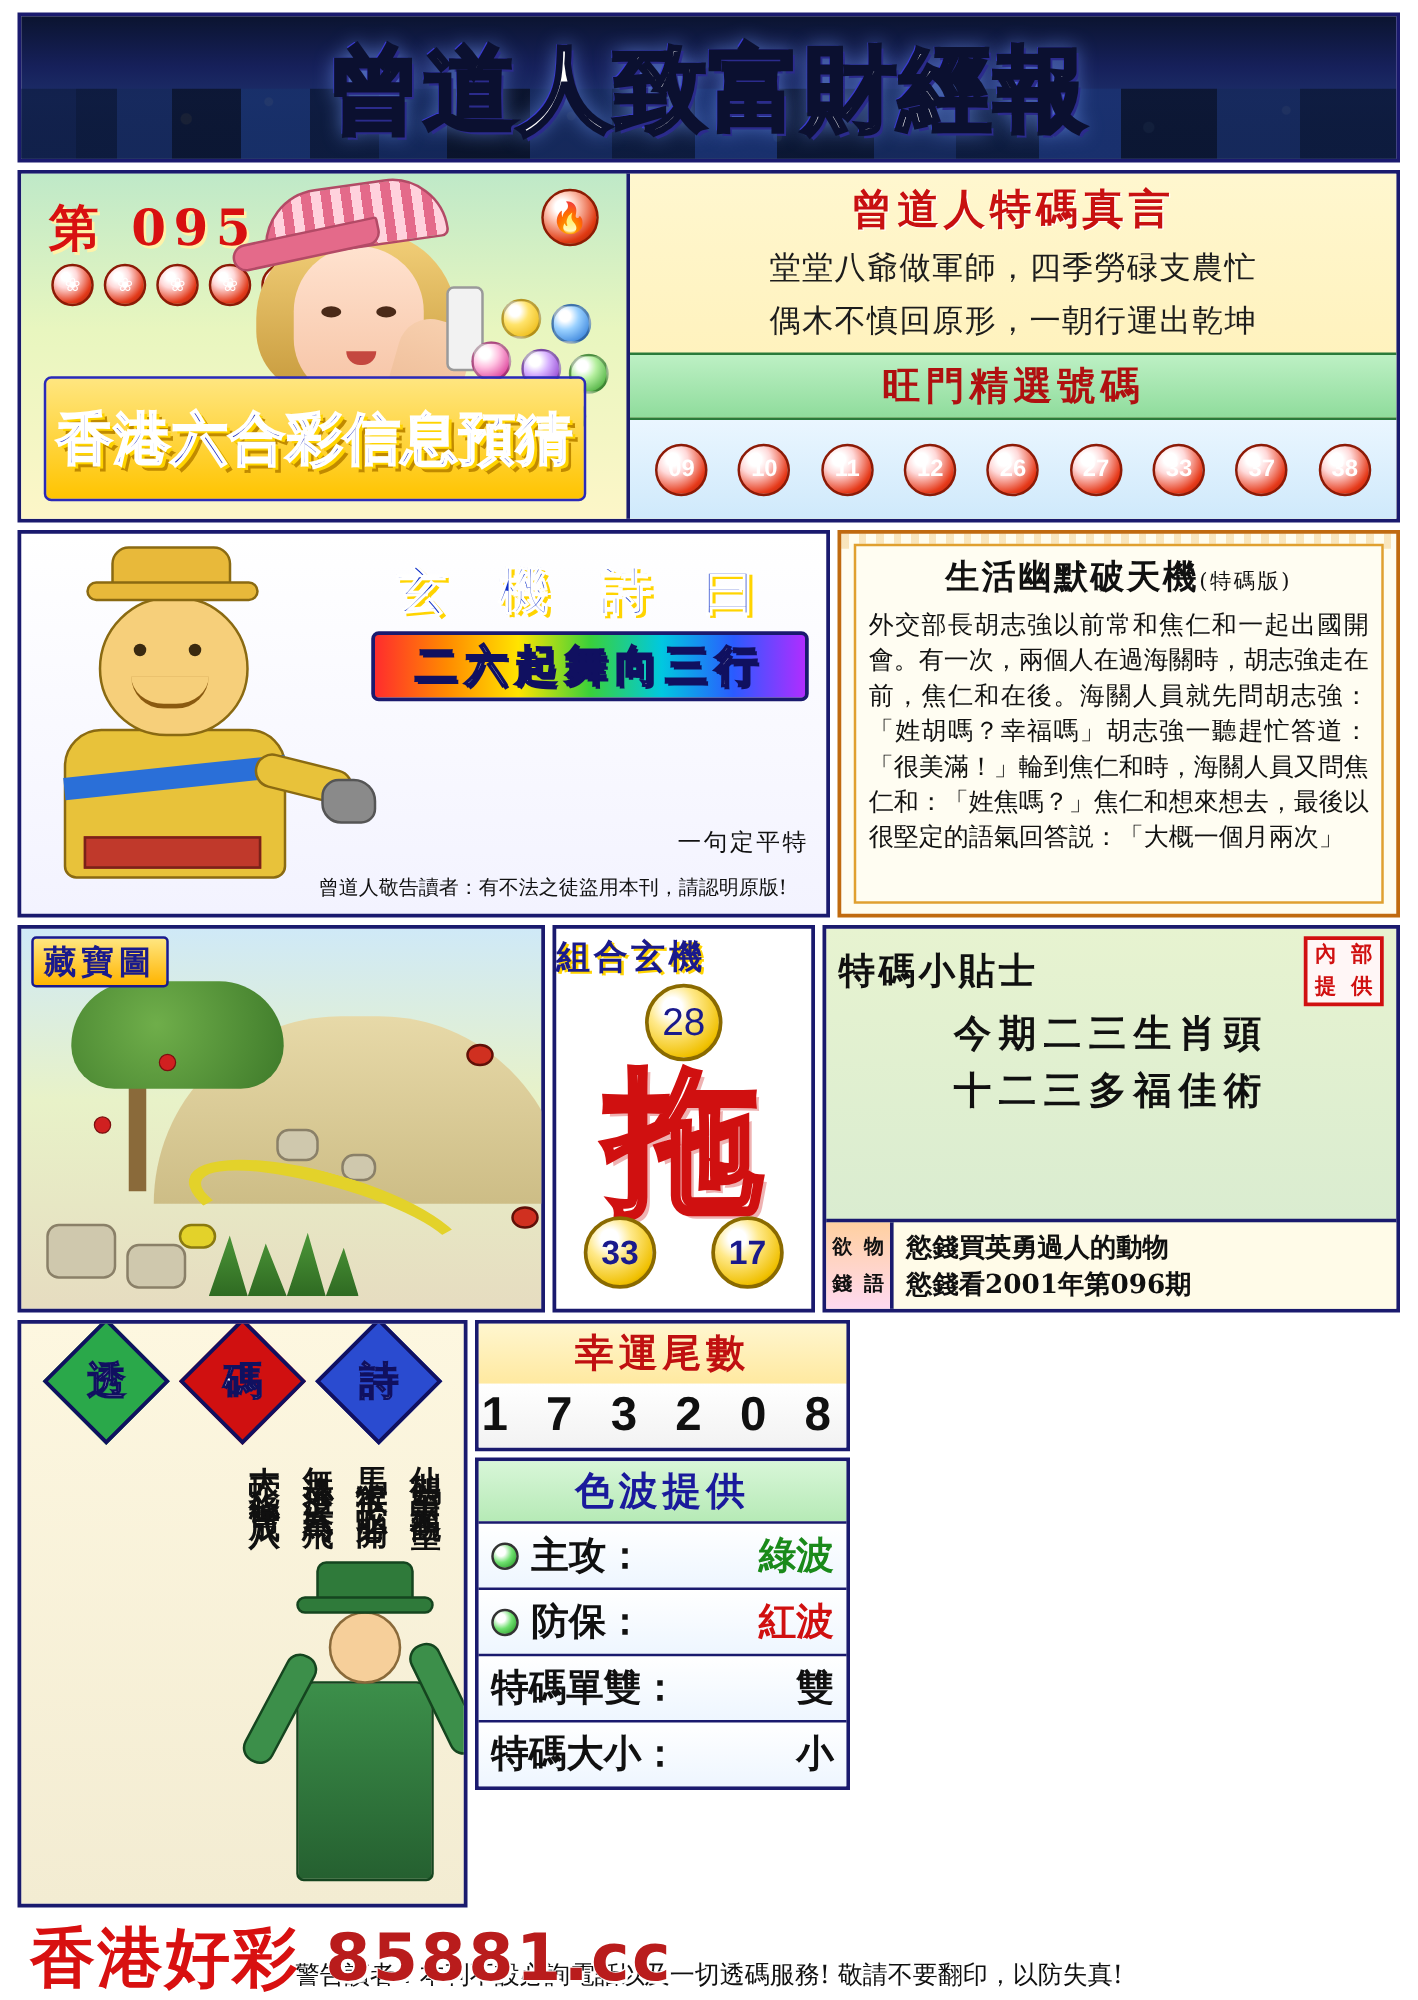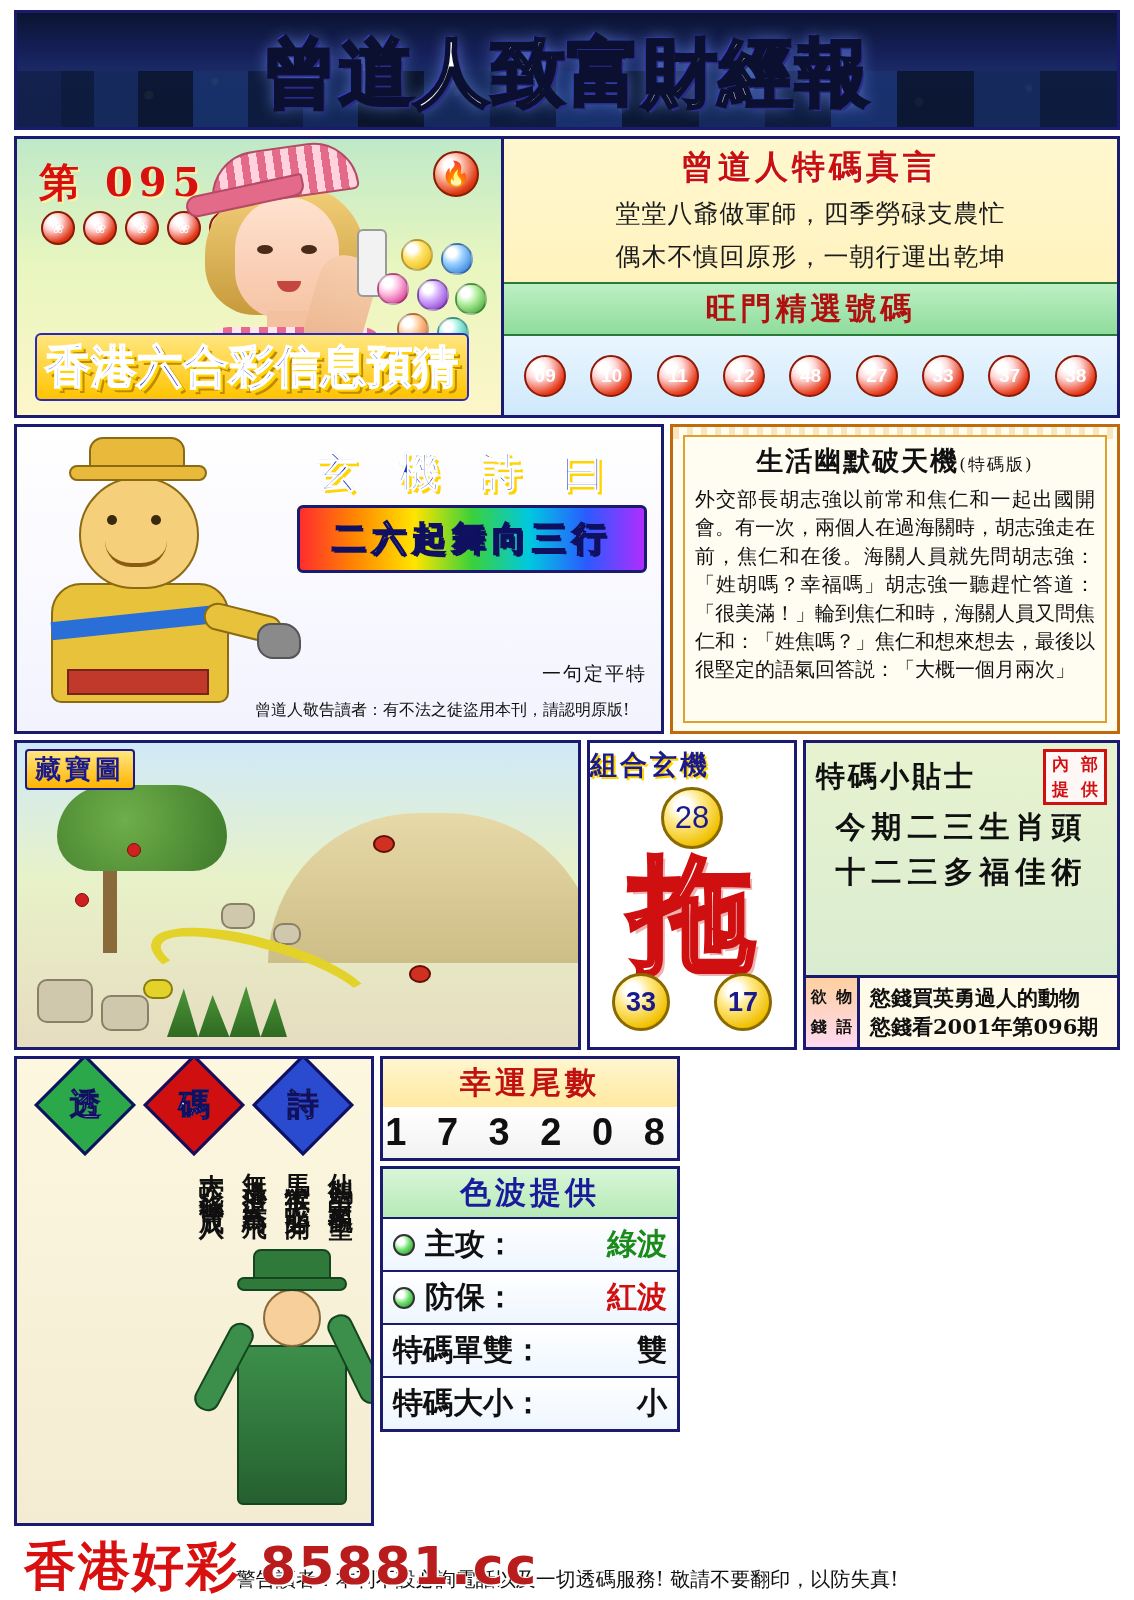--- a/index.html
+++ b/index.html
@@ -100,21 +100,21 @@
   .issue-sub {
     position: absolute; left: 18px; bottom: 14px;
     font-family: "DejaVu Serif", serif;
     font-weight: bold;
     font-size: 45px;
     letter-spacing: 1px;
     color: #1d2bbd;
     -webkit-text-stroke: 1.5px #ffffff;
     text-shadow: 3px 3px 0 #ffd400, 5px 5px 0 #c08a00;
     background: linear-gradient(180deg,#ffe680,#ffc400);
-    padding: 2px 8px;
+    padding: 18px 8px;
     border: 2px solid #2a2ab8;
     border-radius: 6px;
   }
   .portrait {
     position: absolute; right: 90px; top: 6px;
     width: 250px; height: 232px;
   }
   .p-hat {
     position:absolute; left: 48px; top: 2px; width: 148px; height: 52px;
     background: repeating-linear-gradient(90deg,#e46a8a 0 8px,#ffd2dd 8px 16px);
@@ -229,21 +229,21 @@
   .om-rock { position:absolute; left: 240px; top: 196px; width: 44px; height: 36px; background:#8a8a8a; border:2px solid #555; border-radius: 14px 18px 12px 16px;}
 
   .xuanji-title {
     position:absolute; left: 300px; top: 18px;
     font-family:"DejaVu Serif",serif; font-weight:bold; font-size: 40px;
     letter-spacing: 14px; color:#1030c8;
     -webkit-text-stroke: 1px #fff;
     text-shadow: 3px 3px 0 #ffd400;
   }
   .xuanji-bar {
-    position:absolute; left: 280px; top: 78px; width: 350px; height: 68px;
+    position:absolute; left: 280px; top: 78px; width: 350px; height: 56px;
     border: 3px solid #1a1a6e; border-radius: 6px;
     background: linear-gradient(90deg,#ff2d2d,#ff8a00,#ffe400,#3ad13a,#00c8e0,#2a5bff,#b02dff);
     display:flex; align-items:center; justify-content:center;
   }
   .xuanji-bar span {
     font-family:"DejaVu Serif",serif; font-weight:bold; font-size: 34px;
     letter-spacing: 6px; color:#ffffff;
     -webkit-text-stroke: 1.5px #101060;
     text-shadow: 2px 2px 0 #101060;
   }
@@ -278,21 +278,21 @@
   }
   .humor-title small { font-size: 17px; font-weight: normal; }
   .humor-text {
     font-family:"DejaVu Serif",serif; font-size: 20px; line-height: 1.42;
     color:#111; text-align: justify;
   }
 
   
   .row3 { display:flex; margin-top: 6px; height: 310px; }
   .treasure {
-    position:relative; width: 567px; border: 3px solid #1a1a6e;
+    position:relative; width: 422px; border: 3px solid #1a1a6e;
     background: linear-gradient(180deg,#cfe9f7 0%, #e8f2c8 45%, #e6dcc0 100%);
     overflow:hidden;
   }
   .treasure-label {
     position:absolute; left: 8px; top: 6px;
     font-family:"DejaVu Serif",serif; font-weight:bold; font-size: 26px;
     letter-spacing: 4px; color:#1a1a8c;
     background: linear-gradient(180deg,#ffe680,#ffb400);
     border: 2px solid #1a1a8c; border-radius: 4px; padding: 1px 8px;
   }
@@ -551,21 +551,21 @@
     <div class="oracle-box">
       <div class="oracle-title">曾道人特碼真言</div>
       <div class="oracle-line">堂堂八爺做軍師，四季勞碌支農忙</div>
       <div class="oracle-line">偶木不慎回原形，一朝行運出乾坤</div>
       <div class="lucky-band">旺門精選號碼</div>
       <div class="lucky-nums">
         <div class="lnum">09</div>
         <div class="lnum">10</div>
         <div class="lnum">11</div>
         <div class="lnum">12</div>
-        <div class="lnum">48</div>
+        <div class="lnum">26</div>
         <div class="lnum">27</div>
         <div class="lnum">33</div>
         <div class="lnum">37</div>
         <div class="lnum">38</div>
       </div>
     </div>
   </div>
 
   <div class="row2">
     <div class="poem-box">

